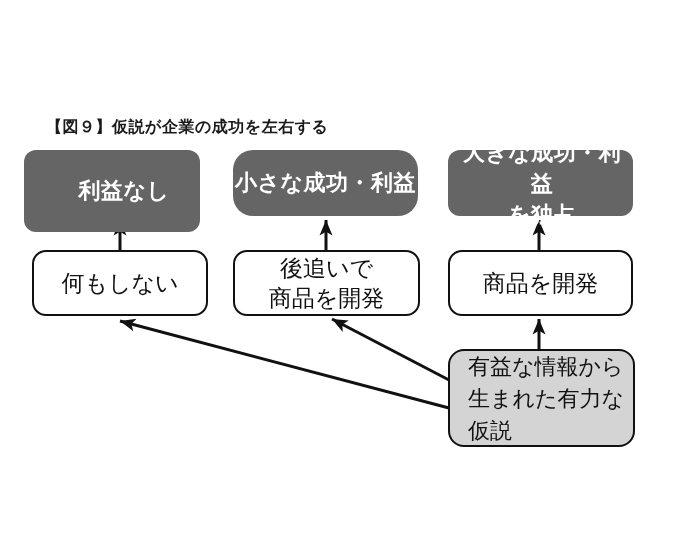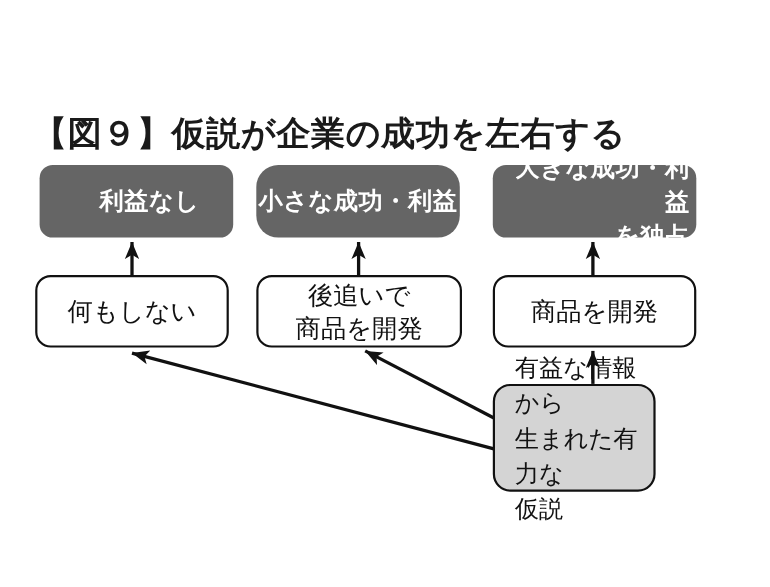--- a/index.html
+++ b/index.html
@@ -21,22 +21,22 @@
     position:relative;
     width:700px;
     height:534px;
     background:var(--background);
     overflow:hidden;
   }
   .figure-title{
     position:absolute;
     left:30px;
     top:101px;
-    margin:0;
-    font-size:31px;
+    margin:16px;
+    font-size:16px;
     font-weight:700;
     letter-spacing:0.5px;
     color:var(--title-text);
     white-space:nowrap;
   }
   .node{
     position:absolute;
     box-sizing:border-box;
     display:flex;
     align-items:center;
@@ -75,30 +75,30 @@
     font-weight:500;
     line-height:32px;
     justify-content:flex-start;
     align-items:center;
     padding:2px 6px 0 18px;
   }
   .outcome-left{
     justify-content:flex-start;
     align-items:center;
     padding:0 6px 0 9px;
-    text-align:right;
+    text-align:center;
   }
   
-  .o1{left:36px;top:150px;width:176px;height:66px;padding-left:24px;}
+  .o1{left:24px;top:150px;width:176px;height:82px;padding-left:24px;}
   .o2{left:233px;top:150px;width:185px;height:66px;border-radius:20px;}
   .o3{left:448px;top:150px;width:185px;height:66px;line-height:31px;}
   .a1{left:32px;top:250px;width:176px;height:66px;justify-content:center;}
   .a2{left:233px;top:250px;width:187px;height:66px;}
   .a3{left:448px;top:250px;width:185px;height:66px;}
-  .hy{left:448px;top:349px;width:148px;height:98px;}
+  .hy{left:448px;top:349px;width:187px;height:98px;}
   .arrows{
     position:absolute;
     left:0;top:0;
     width:700px;height:534px;
     pointer-events:none;
   }
   .arrows line{
     stroke:var(--arrow);
     stroke-width:3;
   }

